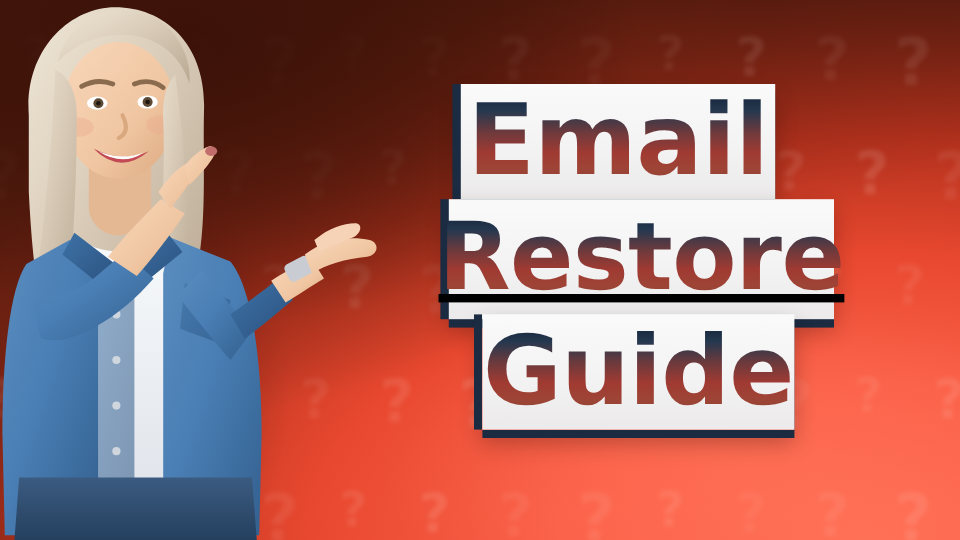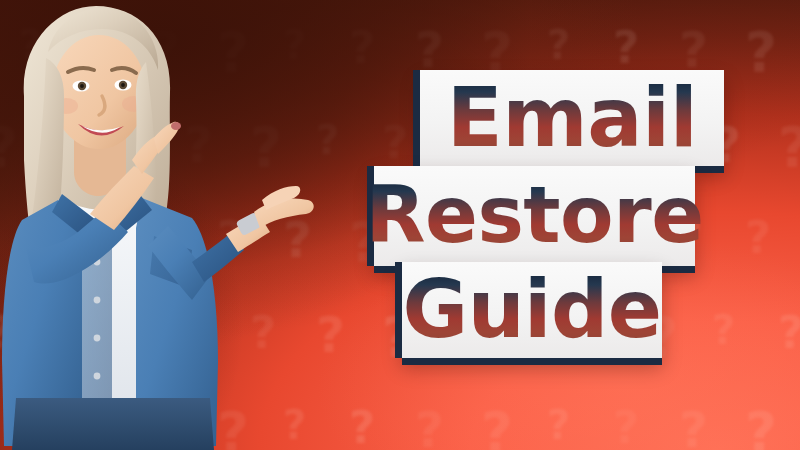--- a/index.html
+++ b/index.html
@@ -79,24 +79,24 @@
   .tbox .word::before{
     content:attr(data-shadow);
     position:absolute;
     left:3px;top:4px;
     z-index:-1;
     color:#17283e;
     -webkit-text-fill-color:#17283e;
     background:none;
   }
 
-  #box-email{ left:420px; top:70px;  width:304px; height:96px; }
+  #box-email{ left:384px; top:70px;  width:262px; height:96px; }
   #box-email .word{ font-size:82px; }
 
-  #box-restore{ left:374px; top:166px; width:321px; height:100px; }
+  #box-restore{ left:374px; top:166px; width:321px; height:100px;text-decoration:underline; }
   #box-restore .word{ font-size:78px; }
 
   #box-guide{ left:402px; top:262px; width:260px; height:96px; }
   #box-guide .word{ font-size:80px; }
 </style>
 </head>
 <body>
 
 <div id="canvas">
 

